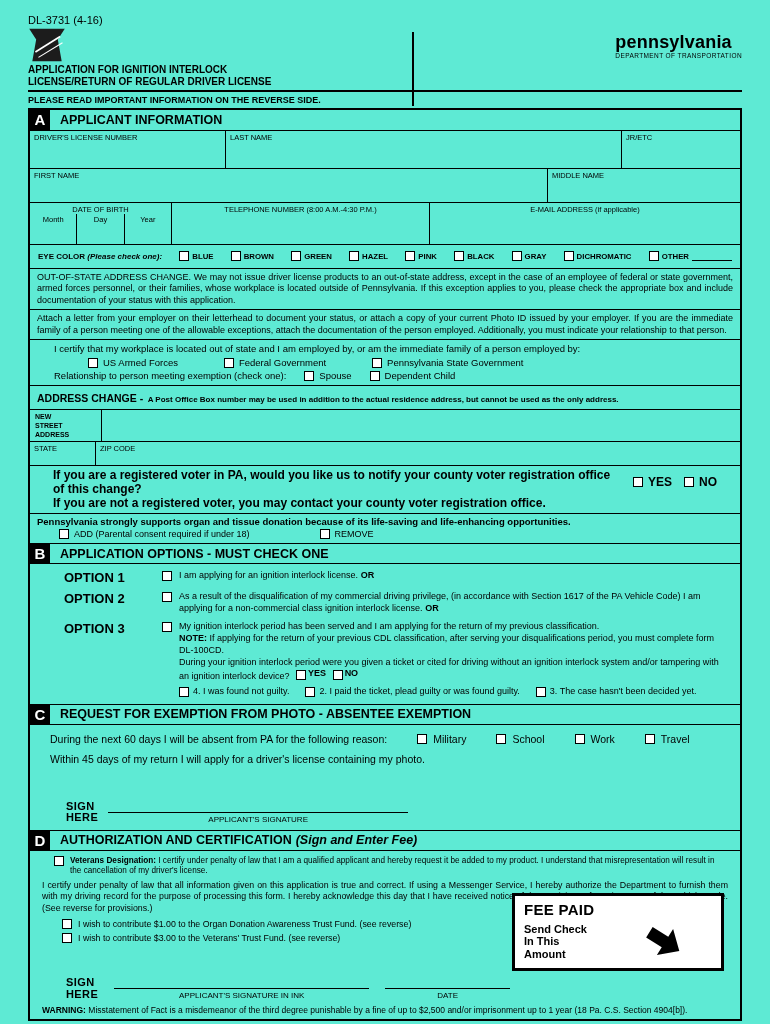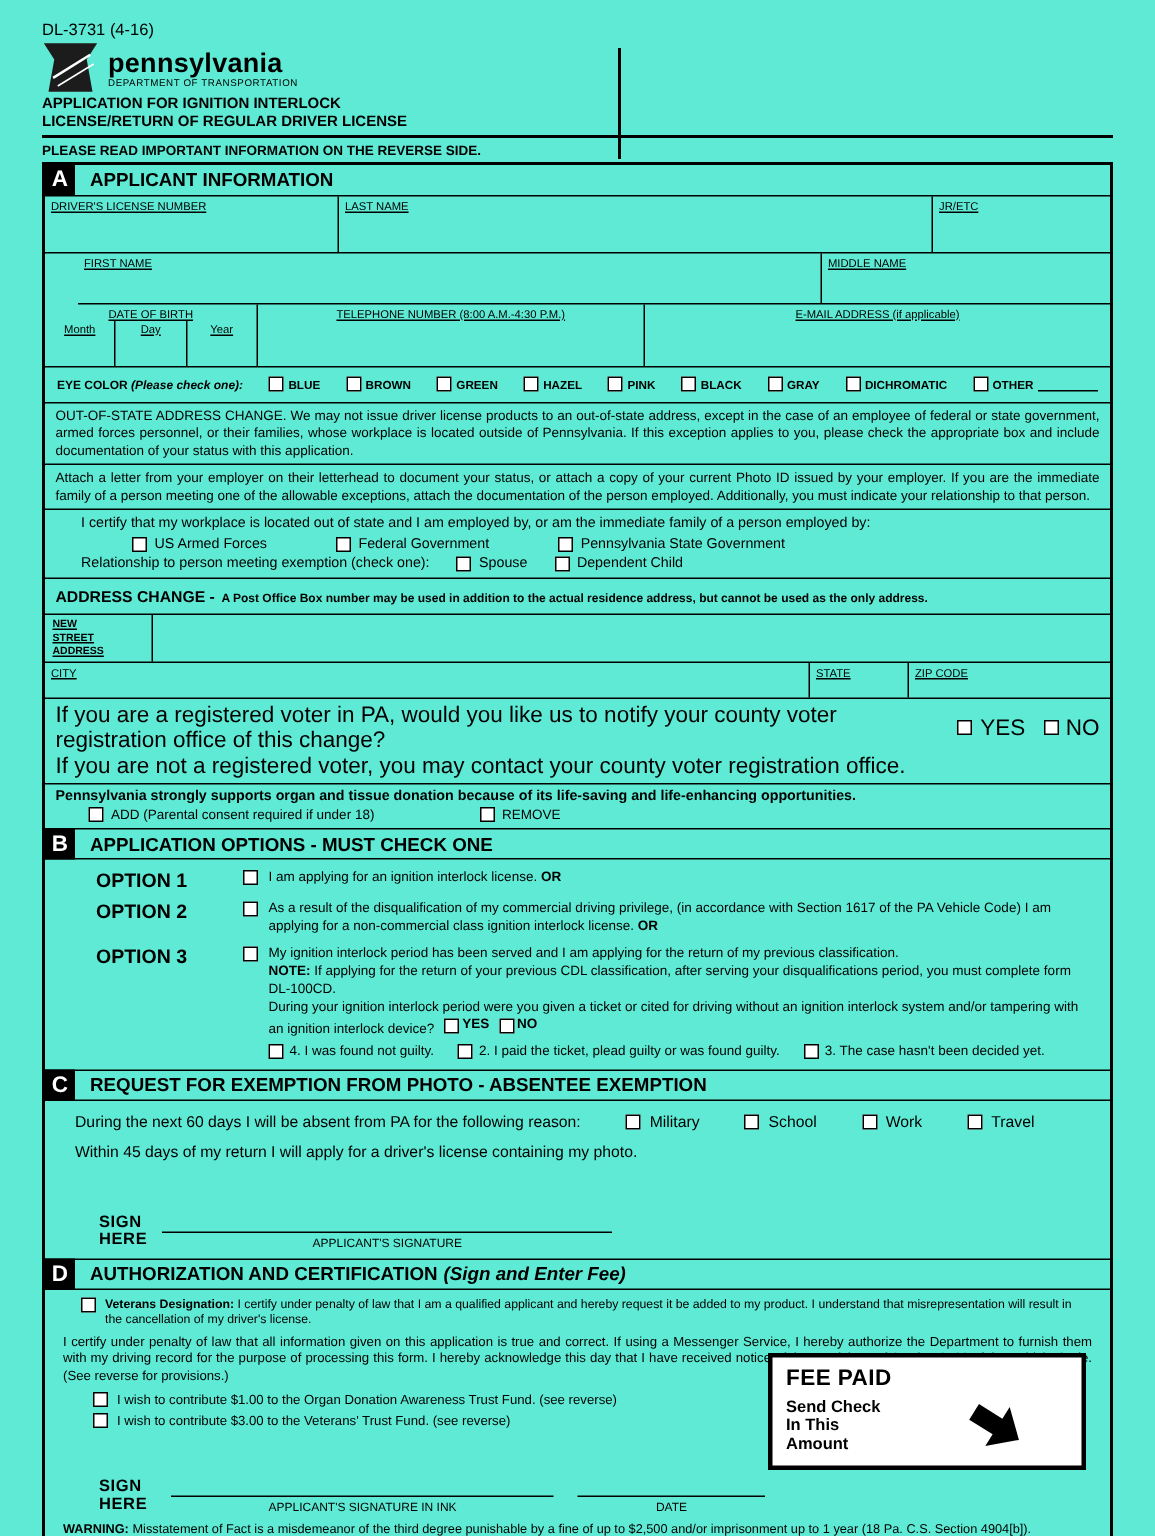--- a/index.html
+++ b/index.html
@@ -3,21 +3,21 @@
 <meta charset="utf-8">
 <style>
   * { margin:0; padding:0; box-sizing:border-box; }
   html,body { background:#ffffff; }
   .page { width:770px; height:1024px; background:#5eead4; font-family:"Liberation Sans","DejaVu Sans",sans-serif; color:#000; position:relative; overflow:hidden; margin:0 auto; }
   .inner { padding:14px 28px 0; }
 
   
   .form-number { font-size:11px; }
   .header-top { position:relative; border-bottom:2px solid #000; padding-bottom:2px; }
-  .logo-row { display:flex; align-items:flex-start; gap:6px; margin-top:2px; }
+  .logo-row { display:flex; align-items:flex-start; gap:6px; margin-top:2px;justify-content:space-between; }
   .keystone { width:38px; height:34px; flex:none; }
   .logo-name { font-size:18px; font-weight:bold; letter-spacing:0.2px; line-height:1; margin-top:5px; }
   .logo-dept { font-size:6.5px; letter-spacing:0.4px; margin-top:1px; }
   .form-title { font-size:10px; font-weight:bold; line-height:1.18; margin-top:2px; }
   .header-divider { position:absolute; left:384px; top:18px; width:2px; height:74px; background:#000; }
   .notice { font-size:9px; font-weight:bold; padding:3px 0 3px; }
 
   
   .form-body { border:2px solid #000; }
   .sec-header { display:flex; align-items:center; border-top:1px solid #000; border-bottom:1px solid #000; height:21px; }
@@ -25,26 +25,26 @@
   .sec-letter { width:20px; height:21px; background:#000; color:#fff; font-weight:bold; font-size:15px; display:flex; align-items:center; justify-content:center; flex:none; }
   .sec-title { font-weight:bold; font-size:12.5px; margin-left:10px; }
   .sec-title .ital { font-style:italic; margin-left:4px; }
 
   .cb { display:inline-block; width:10px; height:10px; border:1.2px solid #000; background:#fff; vertical-align:-1px; flex:none; }
   .blank { display:inline-block; border-bottom:1px solid #000; height:10px; vertical-align:bottom; }
   .w90 { width:90px; } .w40 { width:40px; }
   .b { font-weight:bold; }
 
   .row { display:flex; border-bottom:1px solid #000; }
-  .cell { border-right:1px solid #000; position:relative;text-decoration:underline; }
+  .cell { border-right:1px solid #000; position:relative; }
   .cell:last-child { border-right:none; }
   .cap { font-size:7.5px; padding:2px 0 0 4px; }
   .cap.center { text-align:center; padding-left:0; }
 
-  .r1 { height:38px; } .r2 { height:34px;margin-left:22px; } .r3 { height:42px; }
+  .r1 { height:38px; } .r2 { height:34px; } .r3 { height:42px; }
   .w-dln { width:196px; } .w-last { flex:1; } .w-jr { width:118px; }
   .w-first { flex:1; } .w-middle { width:192px; }
   .w-dob { width:142px; display:flex; flex-direction:column; }
   .w-tel { width:258px; } .w-email { flex:1; }
   .dob-sub { flex:1; display:flex; }
   .dob-sub > div { flex:1; border-left:1px solid #000; text-align:center; font-size:7.5px; padding-top:1px; }
   .dob-sub > div:first-child { border-left:none; }
 
   .eye-row { height:24px; display:flex; align-items:center; justify-content:space-between; padding:0 8px; border-bottom:1px solid #000; font-size:7.8px; font-weight:bold; }
   .eye-item { display:flex; align-items:center; gap:3px; }
@@ -61,21 +61,21 @@
   .addr-hdr { border-bottom:1px solid #000; padding:2px 7px 3px; }
   .addr-hdr .big { font-weight:bold; font-size:10.5px; }
   .addr-hdr .note { font-weight:bold; font-size:8px; }
 
   .street { height:32px; }
   .addr-label { width:72px; font-size:7px; font-weight:bold; line-height:1.3; padding:2px 0 0 5px; }
   .street-blank { flex:1; }
   .city-row { height:24px; }
   .w-city { flex:1; } .w-state { width:66px; } .w-zip { width:134px; }
 
-  .voter { padding:2px 7px 3px; border-bottom:1px solid #000; font-size:15px; font-weight:normal; }
+  .voter { padding:2px 23px 3px; border-bottom:1px solid #000; font-size:12px; font-weight:bold; }
   .voter-line { display:flex; align-items:center; gap:12px; }
   .yn { display:flex; align-items:center; gap:5px; }
 
   .organ { padding:2px 7px 4px; font-size:9.5px; }
   .organ .statement { font-weight:bold; }
   .organ-opts { display:flex; gap:70px; margin:2px 0 0 22px; align-items:center; font-size:9px; }
   .organ-opt { display:flex; gap:5px; align-items:center; }
 
   
   .opts-wrap { padding:2px 0 4px; }
@@ -271,23 +271,20 @@
       <div class="row street">
         <div class="cell addr-label">
           <div>NEW</div>
           <div>STREET</div>
           <div>ADDRESS</div>
         </div>
         <div class="cell street-blank"></div>
       </div>
 
       <div class="row city-row">
-        <div class="cell w-city">
-          <div class="cap">CITY</div>
-        </div>
         <div class="cell w-state">
           <div class="cap">STATE</div>
         </div>
         <div class="cell w-zip">
           <div class="cap">ZIP CODE</div>
         </div>
       </div>
 
       <div class="voter">
         <div class="voter-line">

